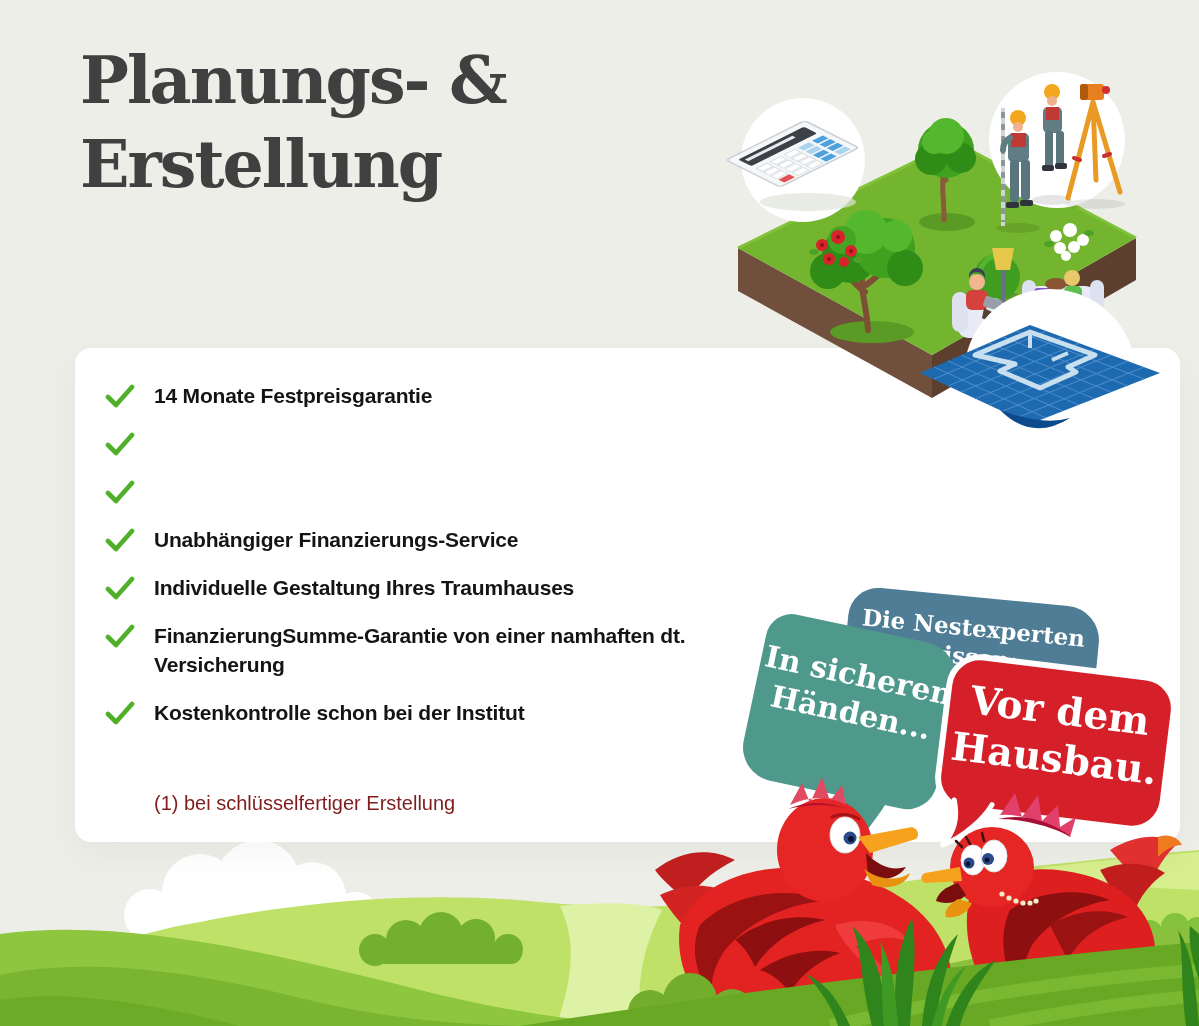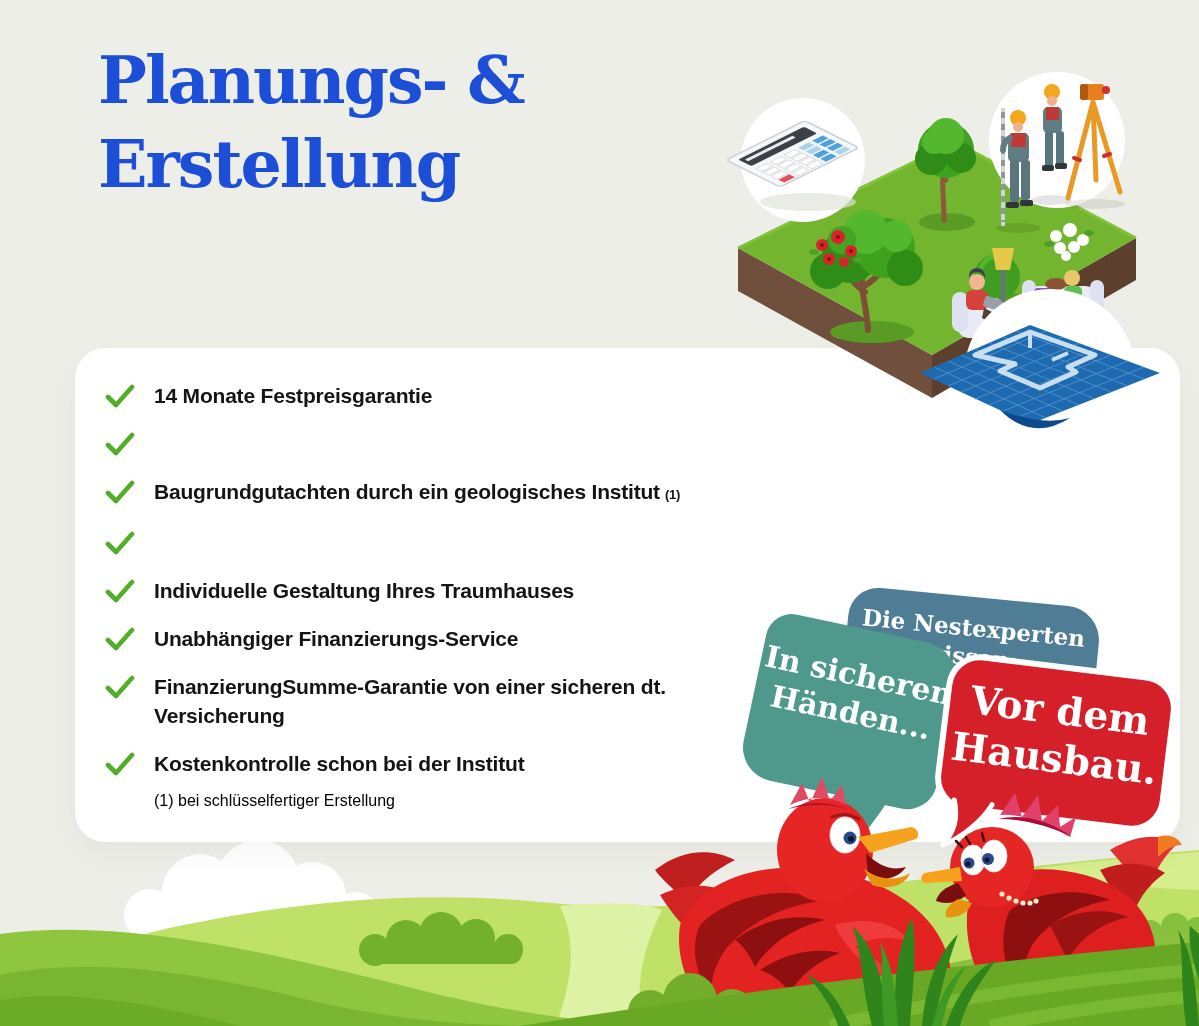--- a/index.html
+++ b/index.html
@@ -1,39 +1,39 @@
 <!DOCTYPE html>
 <html><head>
 <meta charset="utf-8">
 <style>
   html,body{margin:0;padding:0;background:#d8d8d2;}
   .stage{position:relative;width:1199px;height:1026px;overflow:hidden;
          background:#edeee8;font-family:"Liberation Sans",sans-serif;}
   .abs{position:absolute;}
 
   
-  .title{left:98px;top:38px;z-index:2;color:#1d4ed8;
+  .title{left:80px;top:38px;z-index:2;color:#404040;
          font-family:"DejaVu Serif","Liberation Serif",serif;
          font-weight:700;font-size:65px;line-height:84px;letter-spacing:-2px;}
   .title span{display:block;}
 
   
   .card{left:75px;top:348px;width:1105px;height:494px;background:#ffffff;
-        border-radius:30px;z-index:2;box-shadow:0 12px 30px rgba(60,70,50,.05);}
+        border-radius:16px;z-index:2;box-shadow:0 12px 30px rgba(60,70,50,.05);}
 
   
   .checklist{position:absolute;left:30px;top:33px;margin:0;padding:0;list-style:none;}
   .check-item{display:flex;gap:19px;margin-bottom:19px;min-height:29px;
               font-weight:700;font-size:21px;line-height:29px;color:#141414;
               letter-spacing:-0.2px;}
   .check-item .txt{max-width:555px;}
   .check-item .note{font-size:13px;font-weight:700;margin-left:5px;}
   .check{flex:0 0 30px;margin-top:3px;}
-  .footnote{position:absolute;left:79px;top:444px;font-size:16px;font-weight:400;
-            color:#000000;letter-spacing:0;}
+  .footnote{position:absolute;left:79px;top:444px;font-size:20px;font-weight:400;
+            color:#7f1d1d;letter-spacing:0;}
 
   
   .bubble{z-index:4;color:#ffffff;text-align:center;
           font-family:"DejaVu Serif","Liberation Serif",serif;font-weight:700;}
   .bubble span{display:block;}
   .bubble-back{left:846px;top:597px;width:252px;height:96px;background:#4e7d95;
                border-radius:30px 34px 38px 22px;transform:rotate(5.5deg);
                font-size:23px;line-height:29px;padding-top:16px;box-sizing:border-box;}
   .bubble-left{left:752px;top:628px;width:198px;height:168px;background:#4f998c;
                border-radius:26px 40px 30px 34px;transform:rotate(12deg);
@@ -112,44 +112,38 @@
       </li>
       <li class="check-item">
         <svg class="check" width="30" height="24" viewBox="0 0 30 24">
             <path d="M3 13 L11 21 L27 3" fill="none" stroke="#4faf29" stroke-width="4.6" stroke-linecap="round" stroke-linejoin="round"></path>
           </svg>
       </li>
       <li class="check-item">
         <svg class="check" width="30" height="24" viewBox="0 0 30 24">
             <path d="M3 13 L11 21 L27 3" fill="none" stroke="#4faf29" stroke-width="4.6" stroke-linecap="round" stroke-linejoin="round"></path>
           </svg>
-        <span class="txt"><span>Baugrundgutachten durch ein geologisches Institut</span><span class="note">(1)</span></span>
-      </li>
-      <li class="check-item">
-        <svg class="check" width="30" height="24" viewBox="0 0 30 24">
-            <path d="M3 13 L11 21 L27 3" fill="none" stroke="#4faf29" stroke-width="4.6" stroke-linecap="round" stroke-linejoin="round"></path>
-          </svg>
+      </li>
+      <li class="check-item">
+        <svg class="check" width="30" height="24" viewBox="0 0 30 24">
+            <path d="M3 13 L11 21 L27 3" fill="none" stroke="#4faf29" stroke-width="4.6" stroke-linecap="round" stroke-linejoin="round"></path>
+          </svg>
+        <span class="txt">Unabhängiger Finanzierungs-Service</span>
       </li>
       <li class="check-item">
         <svg class="check" width="30" height="24" viewBox="0 0 30 24">
             <path d="M3 13 L11 21 L27 3" fill="none" stroke="#4faf29" stroke-width="4.6" stroke-linecap="round" stroke-linejoin="round"></path>
           </svg>
         <span class="txt">Individuelle Gestaltung Ihres Traumhauses</span>
       </li>
       <li class="check-item">
         <svg class="check" width="30" height="24" viewBox="0 0 30 24">
             <path d="M3 13 L11 21 L27 3" fill="none" stroke="#4faf29" stroke-width="4.6" stroke-linecap="round" stroke-linejoin="round"></path>
           </svg>
-        <span class="txt">Unabhängiger Finanzierungs-Service</span>
-      </li>
-      <li class="check-item">
-        <svg class="check" width="30" height="24" viewBox="0 0 30 24">
-            <path d="M3 13 L11 21 L27 3" fill="none" stroke="#4faf29" stroke-width="4.6" stroke-linecap="round" stroke-linejoin="round"></path>
-          </svg>
-        <span class="txt">FinanzierungSumme-Garantie von einer sicheren dt. Versicherung</span>
+        <span class="txt">FinanzierungSumme-Garantie von einer namhaften dt. Versicherung</span>
       </li>
       <li class="check-item">
         <svg class="check" width="30" height="24" viewBox="0 0 30 24">
             <path d="M3 13 L11 21 L27 3" fill="none" stroke="#4faf29" stroke-width="4.6" stroke-linecap="round" stroke-linejoin="round"></path>
           </svg>
         <span class="txt">Kostenkontrolle schon bei der Institut</span>
       </li>
     </ul>
     <div class="footnote">(1) bei schlüsselfertiger Erstellung</div>
   </div>

